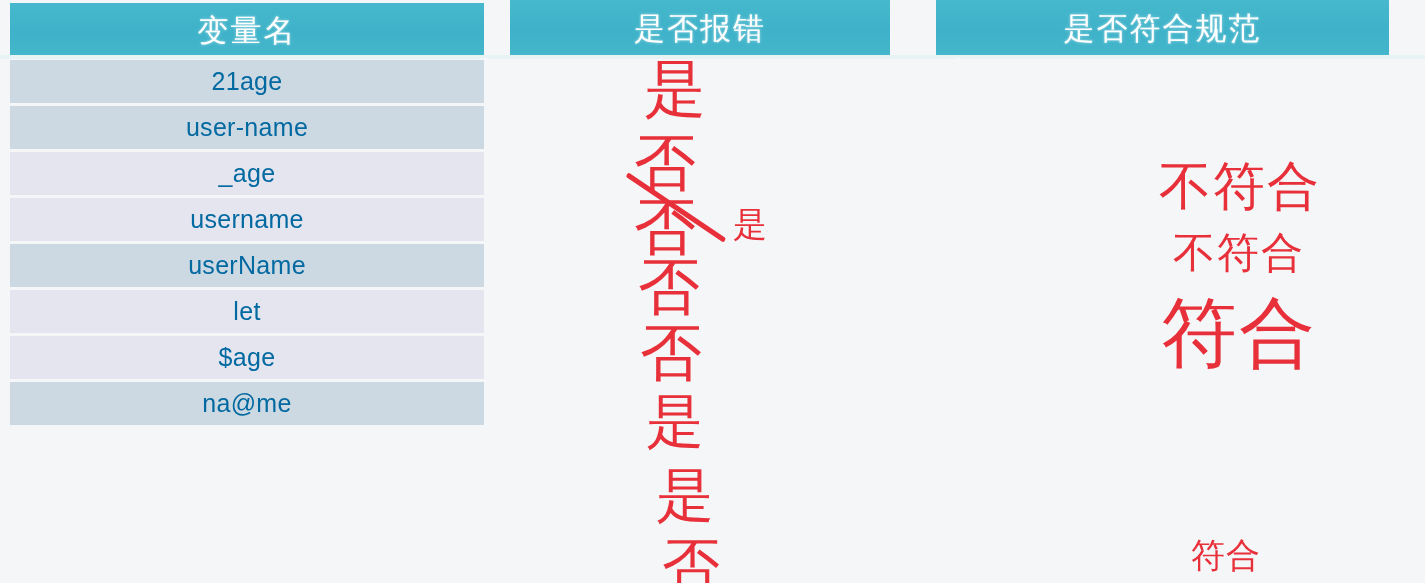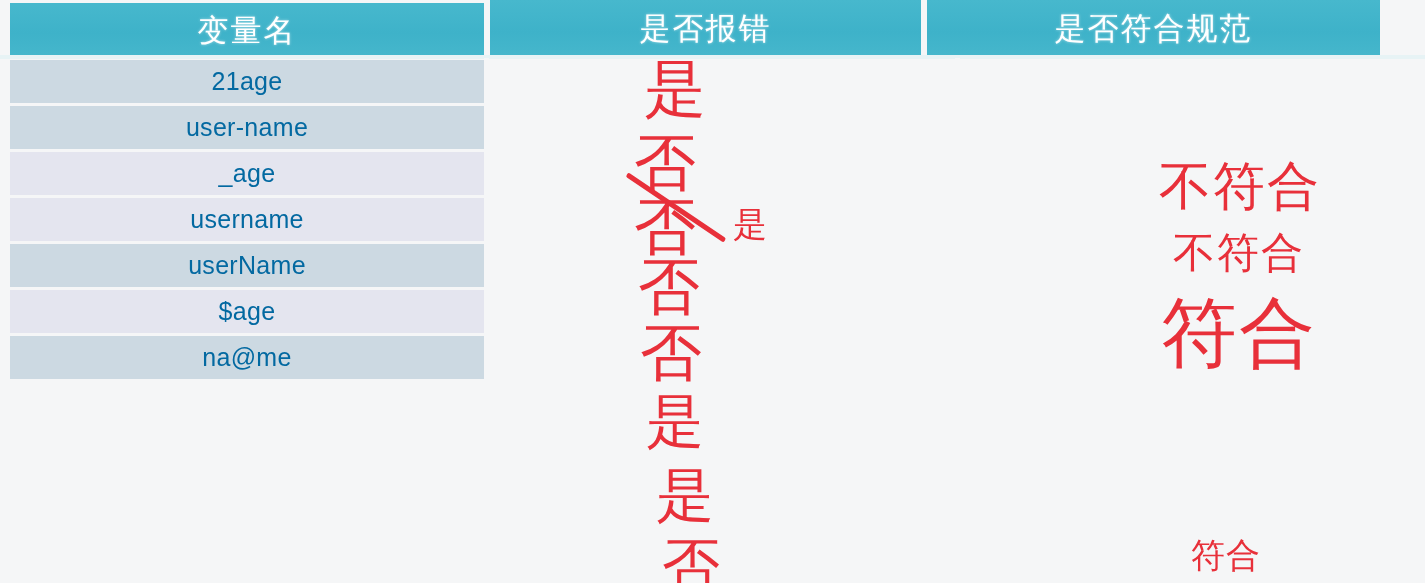--- a/index.html
+++ b/index.html
@@ -31,22 +31,22 @@
     align-items: center;
     justify-content: center;
     color: #ffffff;
     font-size: 31px;
     letter-spacing: 2px;
     text-shadow: 0 0 3px rgba(255,255,255,0.55);
     background: linear-gradient(180deg, #47b8cd 0%, #3eb2c9 55%, #46b7cc 100%);
   }
   .hdr-col1 { width: 484px; border-left: 10px solid #f5f6f7; border-top: 3px solid #f5f6f7; }
   .hdr-gap  { width: 6px; background: #f5f6f7; }
-  .hdr-col2 { width: 431px; }
-  .hdr-col3 { width: 457px; border-right: 4px solid #f5f6f7; }
+  .hdr-col2 { width: 380px; margin-left: 20px; }
+  .hdr-col3 { width: 457px; border-right: 4px solid #f5f6f7; margin-left: 40px; }
   .hdr-underline {
     position: absolute;
     left: 0; top: 55px;
     width: 1425px; height: 4px;
     background: #e7f3f5;
   }
 
   
   .name-col {
     position: absolute;
@@ -107,20 +107,21 @@
     <div class="hdr-cell hdr-col3">是否符合规范</div>
   </div>
   <div class="hdr-underline"></div>
 
   <div class="name-col">
     <div class="name-row odd">21age</div>
     <div class="name-row odd">user-name</div>
     <div class="name-row even">_age</div>
     <div class="name-row even">username</div>
     <div class="name-row odd">userName</div>
+    <div class="name-row even">let</div>
     <div class="name-row even">$age</div>
     <div class="name-row odd">na@me</div>
   </div>
 
   <div class="vsep a"></div>
   <div class="vsep b"></div>
 
   <div class="ann" style="left:644px; top:58px;  font-size:62px;">是</div>
 
   <div class="ann" style="left:634px; top:132px; font-size:62px;">否</div>

